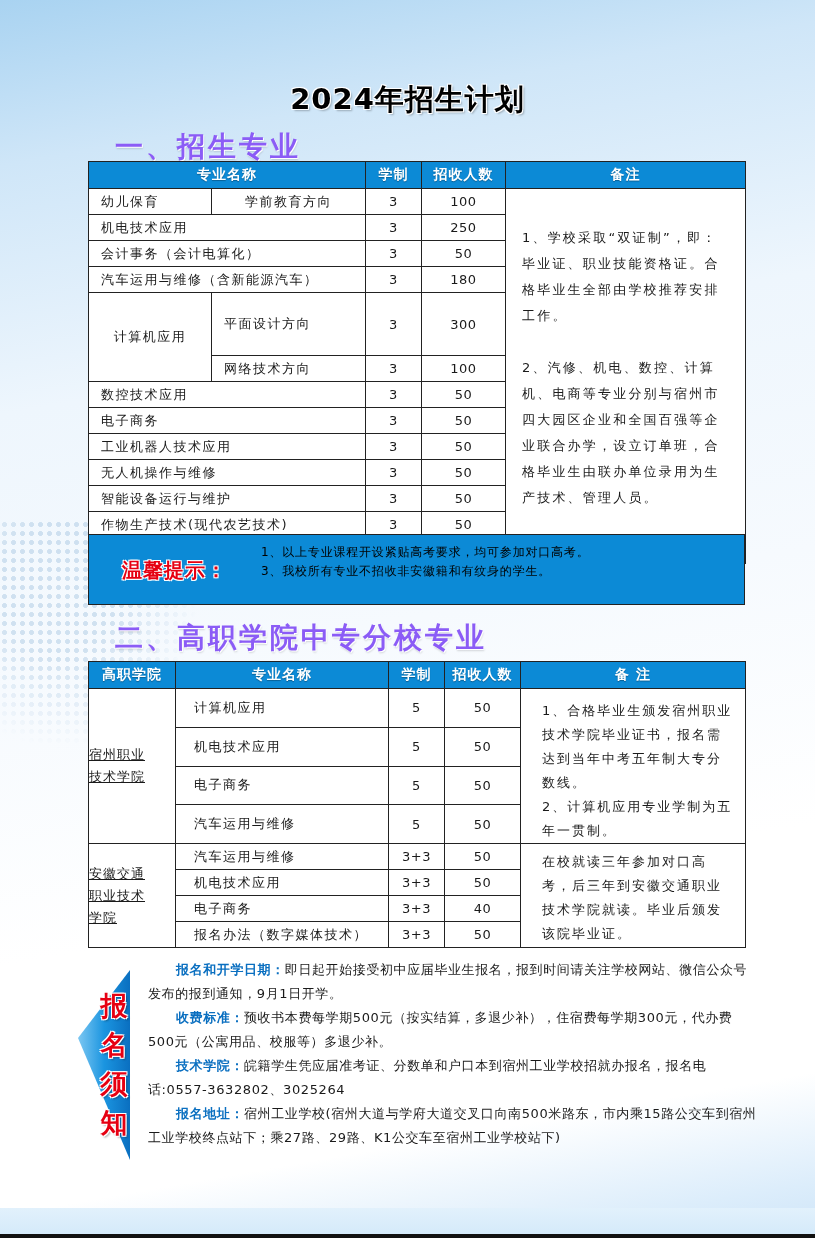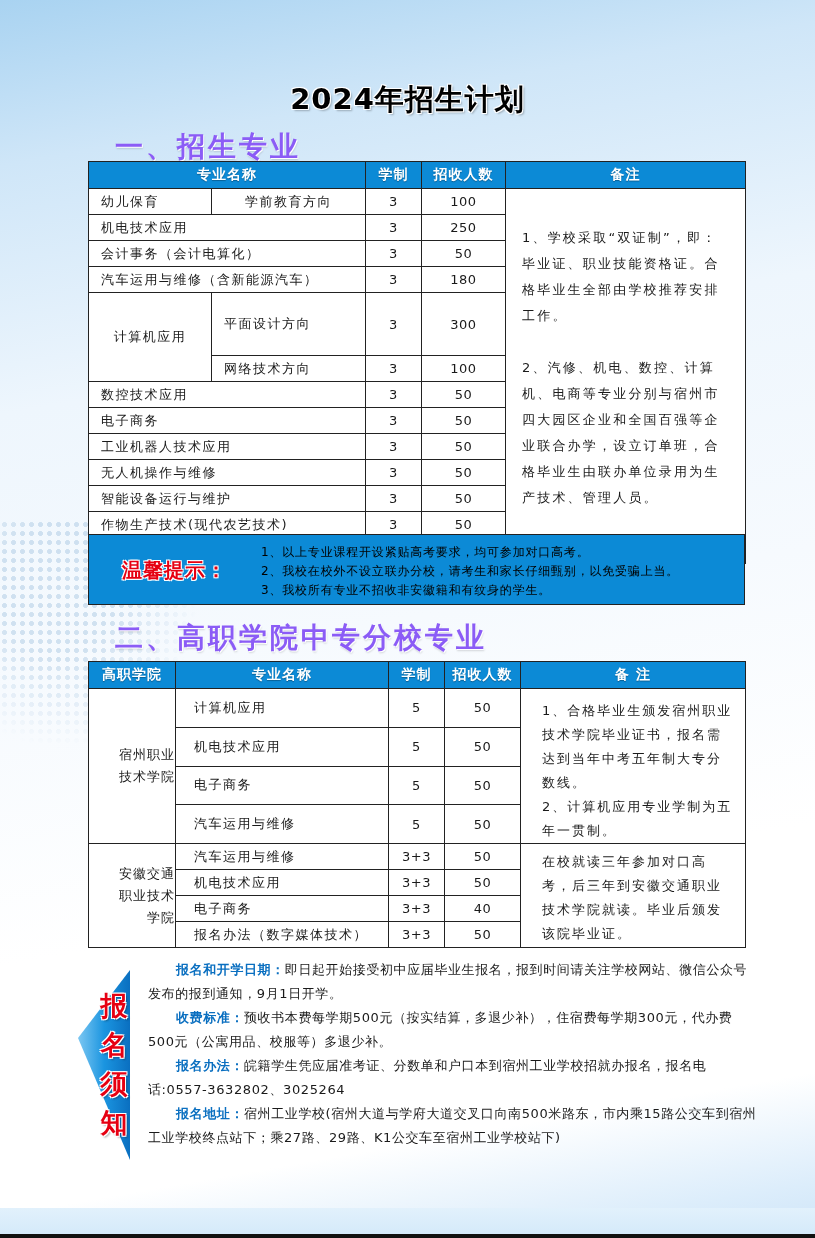--- a/index.html
+++ b/index.html
@@ -62,21 +62,21 @@
     position: absolute; left: 33px; top: 22px; font-size: 20px; font-weight: bold;
     color: #e60012; letter-spacing: 1px;
     text-shadow: 1px 1px 0 #fff, -1px -1px 0 #fff, 1px -1px 0 #fff, -1px 1px 0 #fff;
   }
   .tips-list { position: absolute; left: 172px; top: 8px; }
   .tips-list div { color: #000000; font-size: 12px; line-height: 19px; letter-spacing: 0.8px; }
 
   #t2 { left: 88px; top: 661px; width: 657px; }
   #t2 td.r1 { height: 34px; }
   #t2 td.r2 { height: 26px; }
-  #t2 td.college { text-align: right; line-height: 22px; letter-spacing: 1px; }
+  #t2 td.college { text-align: left; line-height: 22px; letter-spacing: 1px; text-decoration: underline; }
   #t2 td.remark2 {
     text-align: left; vertical-align: top; padding: 10px 10px 0 21px;
     font-size: 13px; line-height: 24px; letter-spacing: 2px;
   }
   #t2 td.remark3 { vertical-align: middle; padding-top: 4px; }
 
   .notice-badge {
     position: absolute; left: 78px; top: 970px; width: 56px; height: 190px;
   }
   .notice-badge svg { position: absolute; left: 0; top: 0; }
@@ -190,21 +190,20 @@
     <td class="num">3</td>
     <td class="num">50</td>
   </tr>
 </tbody>
   </table>
 
 <div class="tips">
   <div class="tips-label">温馨提示：</div>
   <div class="tips-list">
     <div>1、以上专业课程开设紧贴高考要求，均可参加对口高考。</div>
-    <div>2、我校在校外不设立联办分校，请考生和家长仔细甄别，以免受骗上当。</div>
     <div>3、我校所有专业不招收非安徽籍和有纹身的学生。</div>
   </div>
 </div>
 
 <h2 class="section-title" style="top:619px">二、高职学院中专分校专业</h2>
 
 <table id="t2">
   <colgroup>
     <col style="width:87px">
       <col style="width:213px">
@@ -294,15 +293,15 @@
     <span>报</span>
     <span>名</span>
     <span>须</span>
     <span>知</span>
   </div>
 </div>
 
 <div class="notice">
   <p><span class="k">报名和开学日期：</span><span>即日起开始接受初中应届毕业生报名，报到时间请关注学校网站、微信公众号发布的报到通知，9月1日开学。</span></p>
   <p><span class="k">收费标准：</span><span>预收书本费每学期500元（按实结算，多退少补），住宿费每学期300元，代办费500元（公寓用品、校服等）多退少补。</span></p>
-  <p><span class="k">报名办法：</span><span>皖籍学生凭应届准考证、分数单和户口本到宿州工业学校招就办报名，报名电话:0557-3632802、3025264</span></p>
+  <p><span class="k">技术学院：</span><span>皖籍学生凭应届准考证、分数单和户口本到宿州工业学校招就办报名，报名电话:0557-3632802、3025264</span></p>
   <p><span class="k">报名地址：</span><span>宿州工业学校(宿州大道与学府大道交叉口向南500米路东，市内乘15路公交车到宿州工业学校终点站下；乘27路、29路、K1公交车至宿州工业学校站下)</span></p>
 </div>
 
 </body></html>

